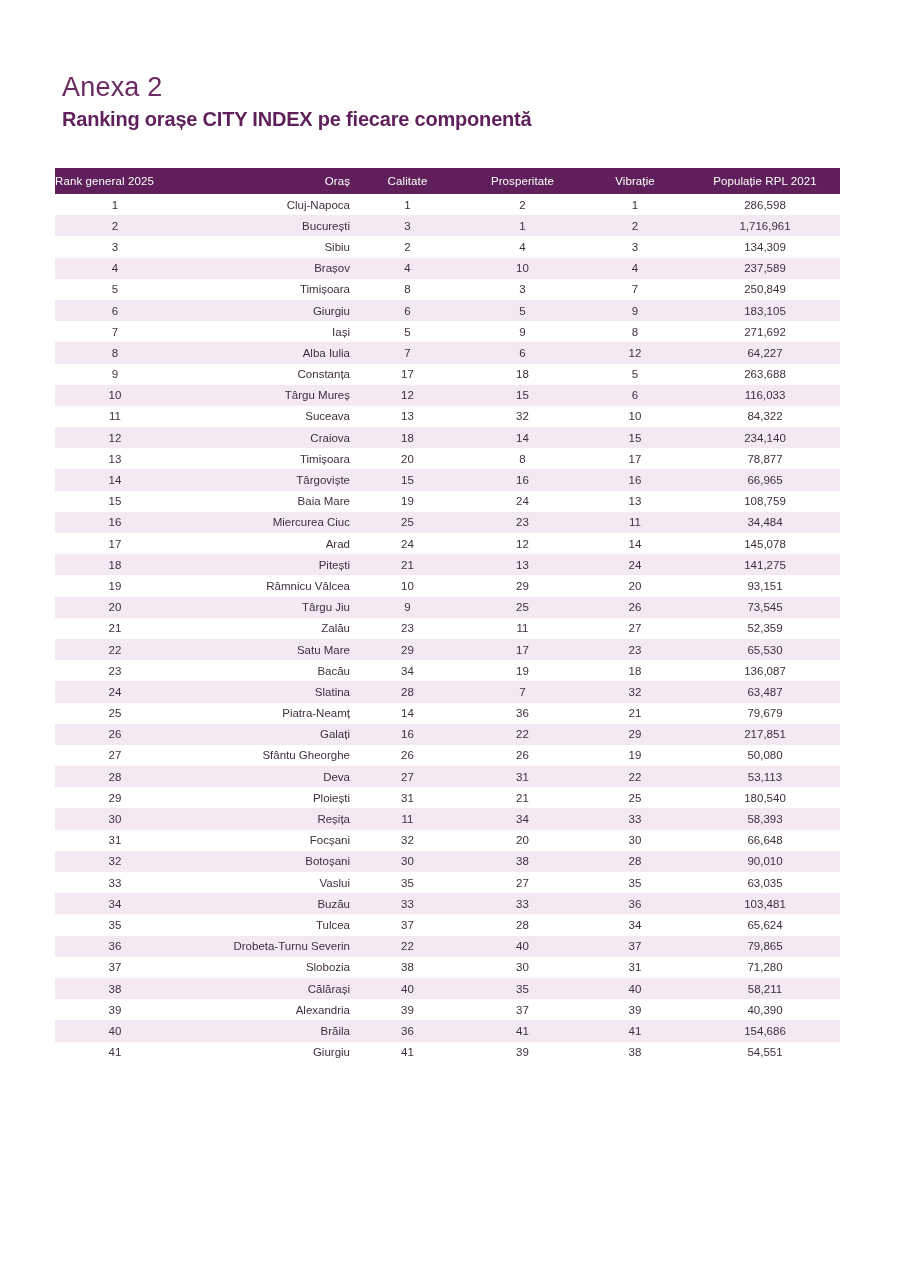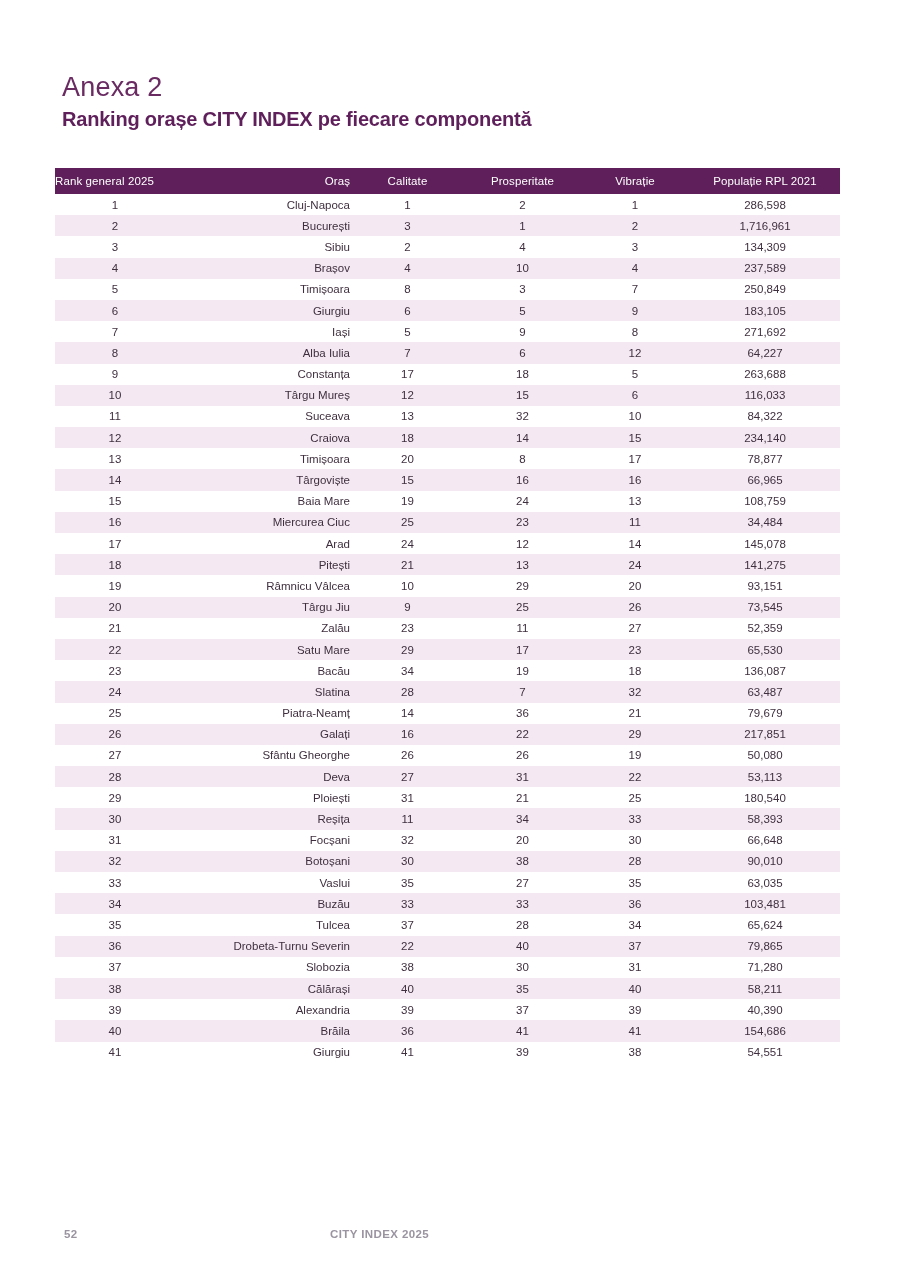--- a/index.html
+++ b/index.html
@@ -470,18 +470,14 @@
             <td class="city">Giurgiu</td>
             <td>41</td>
             <td>39</td>
             <td>38</td>
             <td>54,551</td>
           </tr>
         </tbody>
     </table>
   </div>
 
-  <div class="footer">
-    <div class="page-number">52</div>
-    <div class="footer-title">CITY INDEX 2025</div>
-  </div>
 
 </div>
 
 </body></html>

